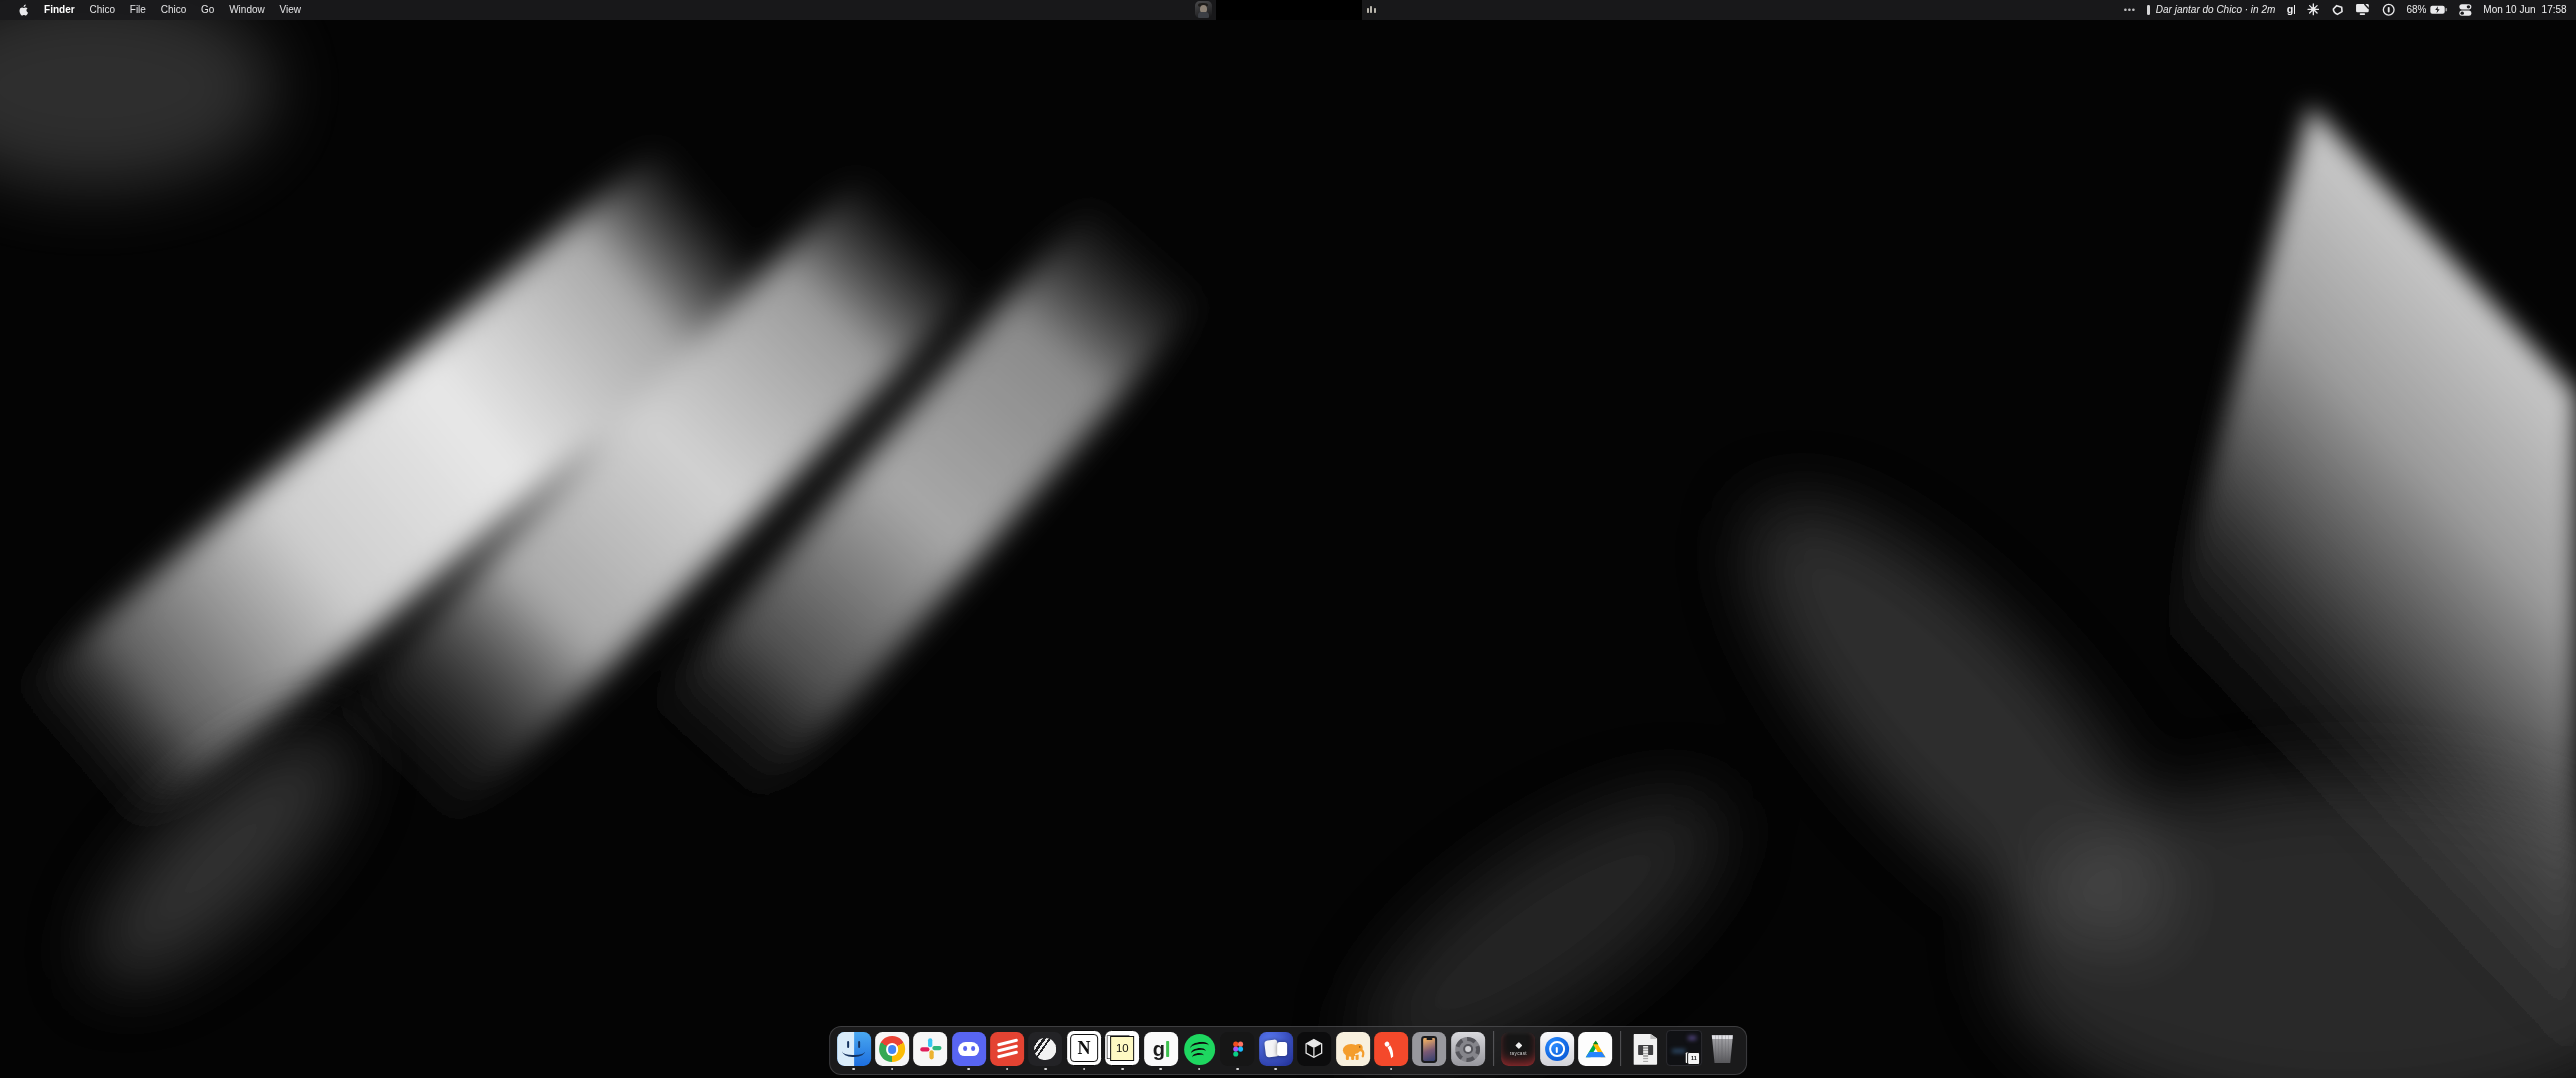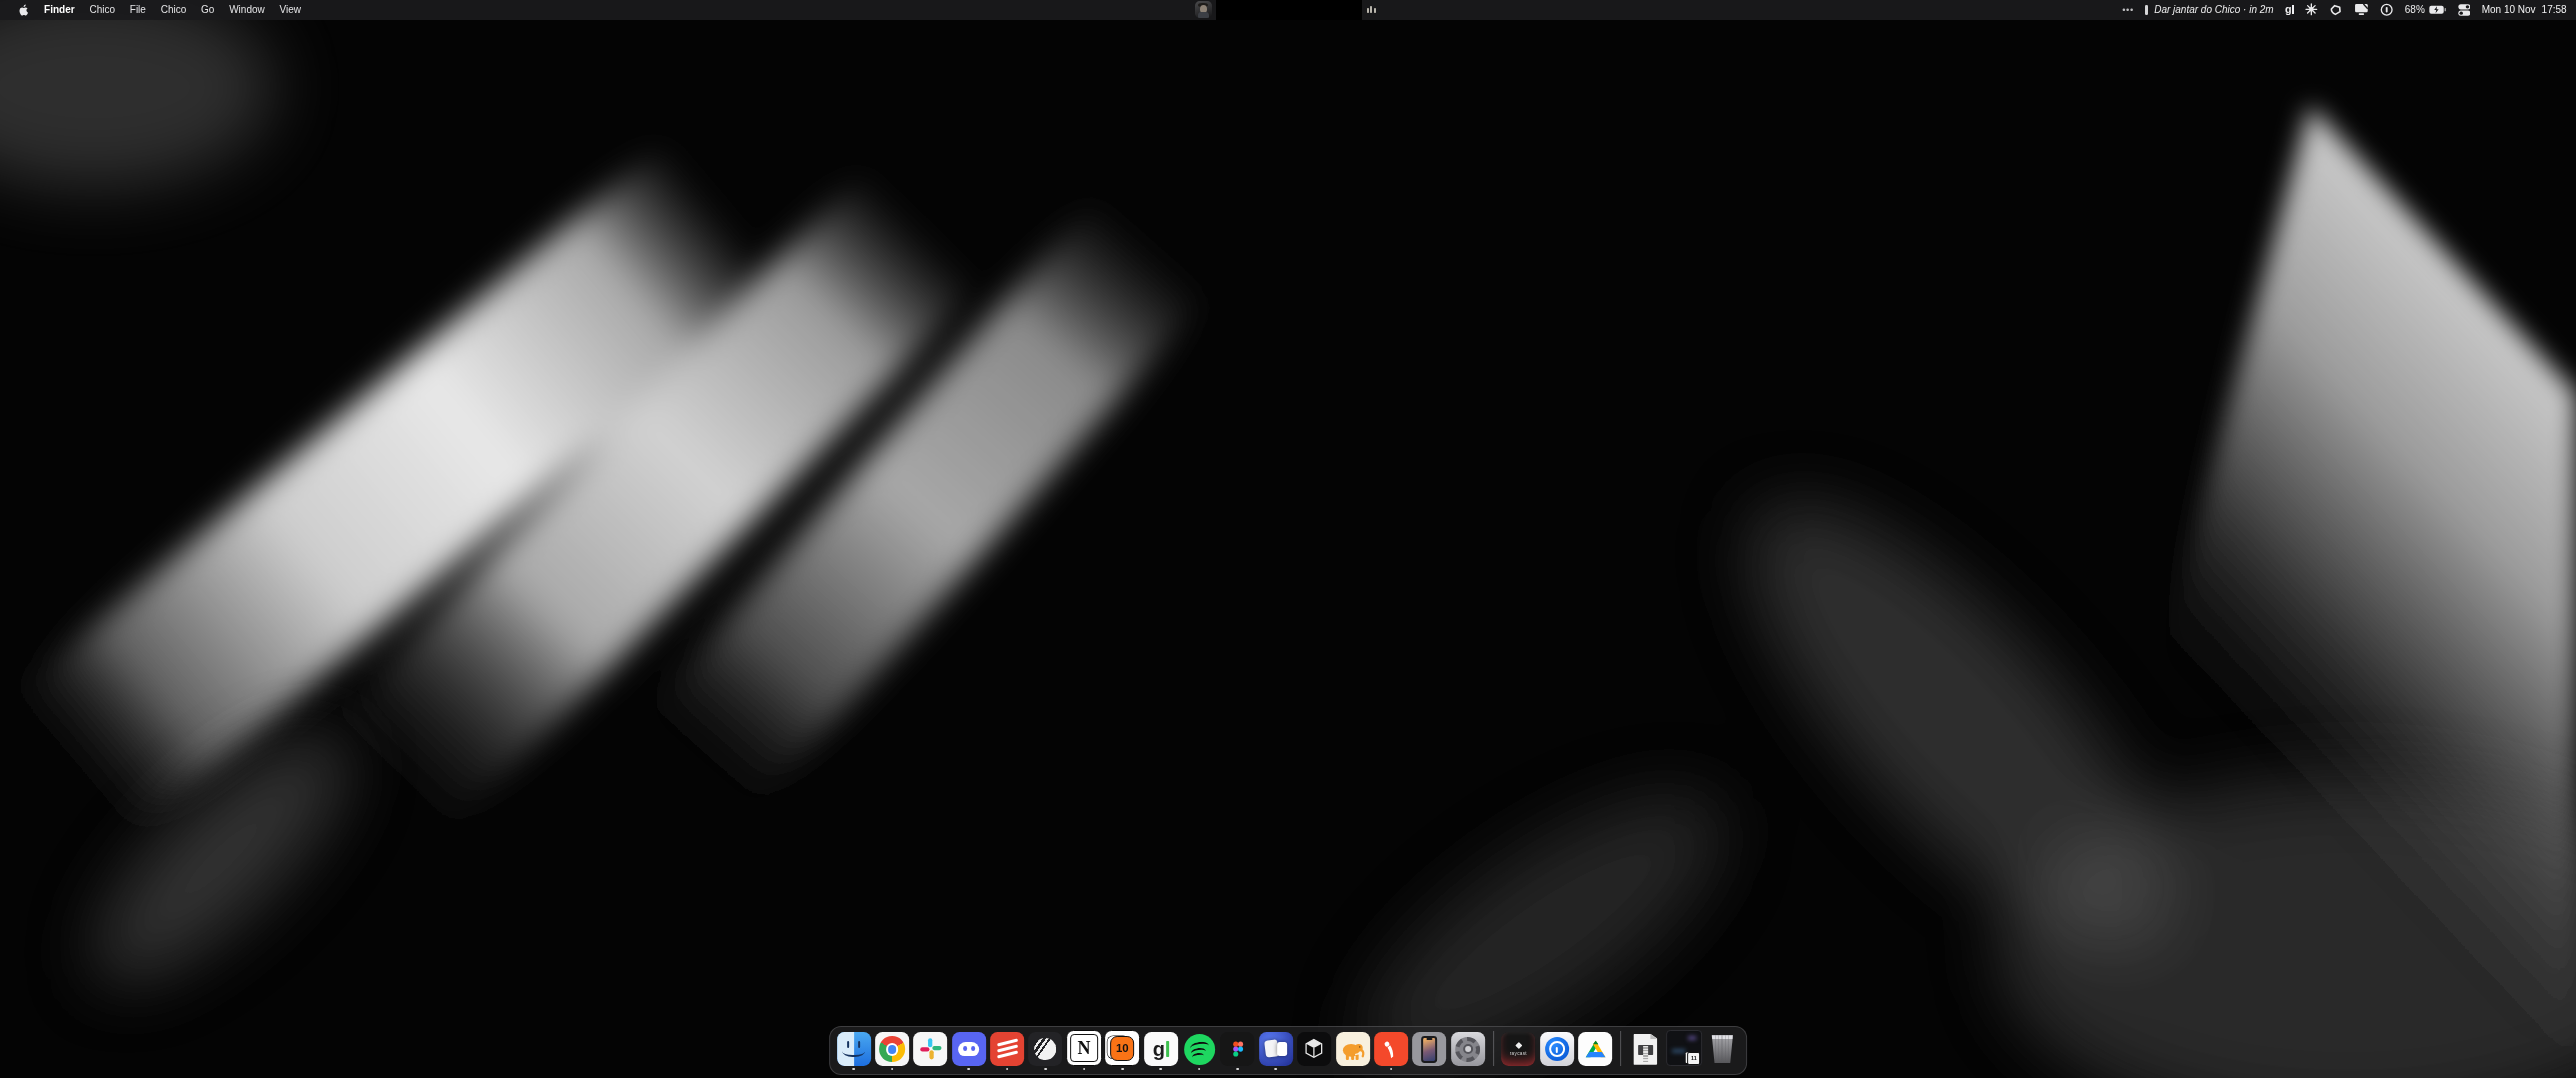--- a/index.html
+++ b/index.html
@@ -69,23 +69,23 @@
   .linear{background:#232326;display:flex;align-items:center;justify-content:center;}
   .linear .ball{position:relative;width:22px;height:22px;border-radius:50%;overflow:hidden;
     background:repeating-linear-gradient(125deg,#ededed 0 2.3px,#232326 2.3px 5px);}
   .linear .ball:after{content:"";position:absolute;inset:0;background:linear-gradient(125deg,transparent 0 46%,#f2f2f2 46%);}
   
   .notion{background:#fff;display:flex;align-items:center;justify-content:center;border:0.7px solid #0a0a0a;}
   .notion .inner{width:25.5px;height:25.5px;border:1.7px solid #111;border-radius:4px;display:flex;align-items:center;justify-content:center;
     font-family:"Liberation Serif","DejaVu Serif",serif;font-weight:bold;font-size:18px;color:#111;background:#fff;}
   
   .ncal{background:#fff;display:flex;align-items:center;justify-content:center;border:0.7px solid #0a0a0a;}
-  .ncal .inner{width:21.5px;height:23px;border:1.7px solid #111;border-radius:7px;background:#f97316;
+  .ncal .inner{width:21.5px;height:23px;border:1.7px solid #111;border-radius:0;background:#fef9c3;
     box-shadow:-4px -1.3px 0 -1.3px #fff,-4px -1.3px 0 -0.7px #111;
-    display:flex;align-items:center;justify-content:center;font-weight:bold;font-size:11.4px;color:#111;}
+    display:flex;align-items:center;justify-content:center;font-weight:normal;font-size:11.4px;color:#111;}
   
   .granola{background:#fbfbfb;display:flex;align-items:center;justify-content:center;gap:1.3px;}
   .granola .g{font-size:20px;font-weight:bold;color:#1c1c1c;line-height:0.8;}
   .granola .caret{width:2.7px;height:16px;background:#3ec14e;border-radius:0.7px;}
   
   .spotify{background:transparent;display:flex;align-items:center;justify-content:center;}
   .spotify .disc{position:relative;width:31px;height:31px;border-radius:50%;background:#1ed760;}
   .spotify .arc{position:absolute;border-top:2.7px solid #0e0e0e;border-radius:50%;transform:rotate(-8deg);}
   .spotify .a1{left:6px;top:8.7px;width:19px;height:8px;}
   .spotify .a2{left:7.4px;top:14px;width:15.4px;height:6.7px;border-top-width:2.3px;}
@@ -292,21 +292,21 @@
       </span>
       <span class="st">
         <svg width="12.7" height="12" viewBox="0 0 19 18">
           <rect x="0.5" y="0.5" width="18" height="7.6" rx="3.8" fill="#e9e9eb"></rect>
           <circle cx="14.2" cy="4.3" r="2.6" fill="#1a1a1c"></circle>
           <rect x="0.5" y="9.9" width="18" height="7.6" rx="3.8" fill="#e9e9eb"></rect>
           <circle cx="4.8" cy="13.7" r="2.6" fill="#1a1a1c"></circle>
         </svg>
       </span>
       <span class="st clock">
-        <span>Mon 10 Nov</span>
+        <span>Mon 10 Jun</span>
         <span>17:58</span>
       </span>
     </div>
   </div>
 
   <div class="dock">
 
     <div class="dock-item running">
       <div class="di-icon finder">
           <span class="half"></span>

